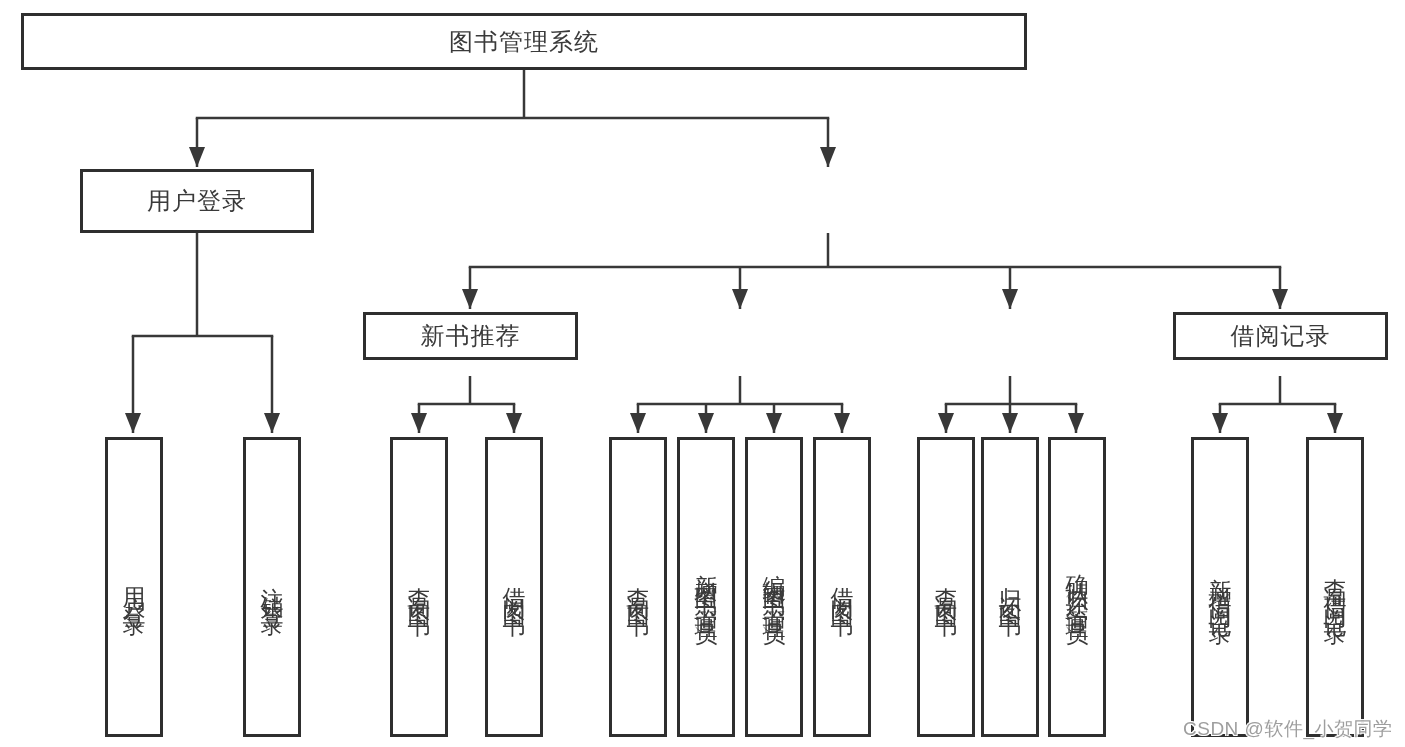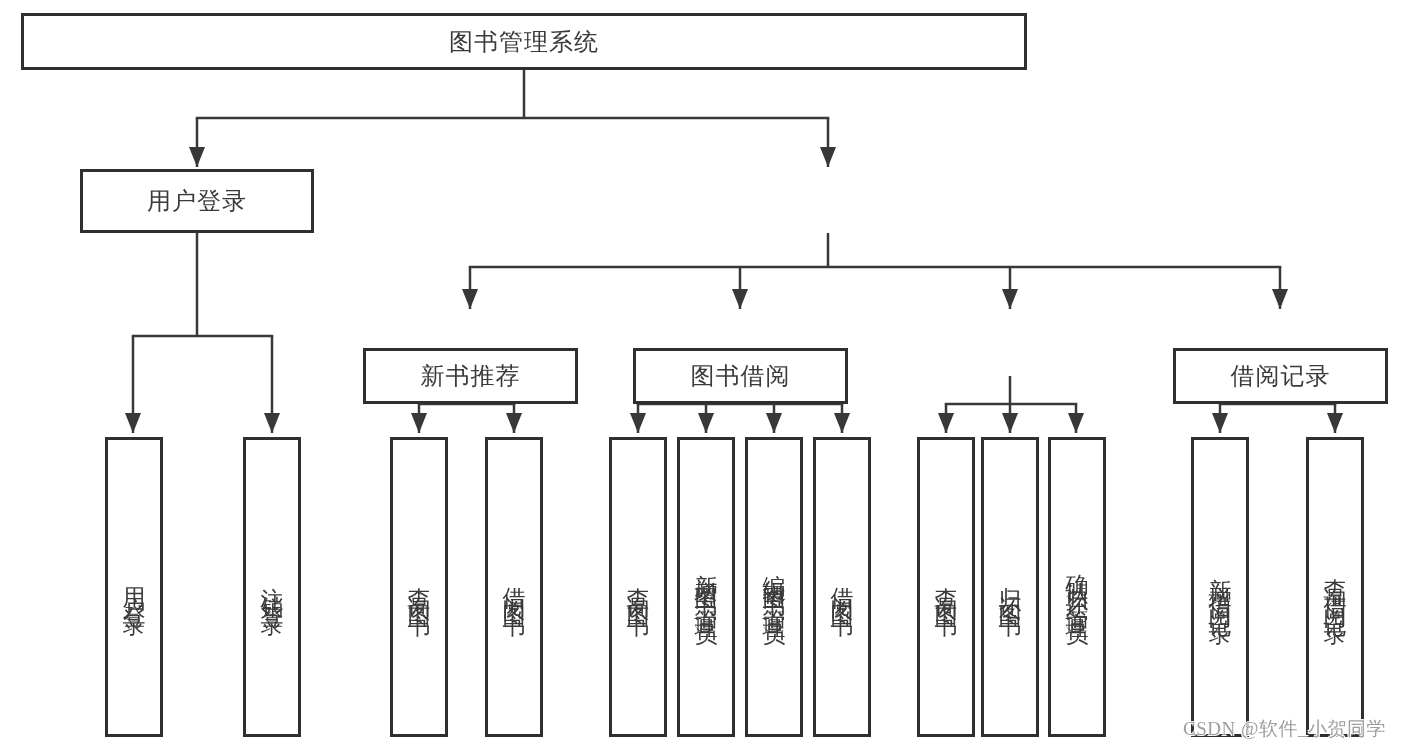--- a/index.html
+++ b/index.html
@@ -1,21 +1,21 @@
 <!DOCTYPE html>
 <html><head>
 <meta charset="utf-8">
 <style>
   html,body{margin:0;padding:0;background:#ffffff;}
   .canvas{
     position:relative;
     width:1405px;
     height:747px;
     background:#ffffff;
-    font-family:Liberation Serif, serif;
+    font-family:Liberation Sans, sans-serif;
     color:#333333;
     overflow:hidden;
   }
   .connectors{
     position:absolute;
     left:0;top:0;
     width:1405px;height:747px;
     z-index:1;
   }
   .box{
@@ -33,24 +33,23 @@
     left:21px;top:13px;width:1006px;height:57px;
     font-size:24px;
     letter-spacing:1px;
   }
   .l1box{
     top:169px;width:234px;height:64px;
     font-size:24px;
     letter-spacing:1px;
   }
   .l3box{
-    top:312px;width:215px;height:56px;
+    top:312px;width:215px;height:48px;
     font-size:24px;
     letter-spacing:1px;
-    margin-top:36px;
   }
   .vbox{
     top:437px;width:58px;height:300px;
     writing-mode:vertical-rl;
     text-orientation:mixed;
     font-size:23px;
     letter-spacing:9px;
     line-height:1;
   }
   .vbox.tight{letter-spacing:7px;}
@@ -128,21 +127,20 @@
   </svg>
 
   <div class="box rootbox">图书管理系统</div>
 
   <div class="box l1box" style="left:80px;">用户登录</div>
 
   <div class="box vbox" style="left:105px;">用户登录</div>
   <div class="box vbox" style="left:243px;">注销登录</div>
 
   <div class="box l3box" style="left:363px;">新书推荐</div>
-  <div class="box l3box" style="left:633px;">图书借阅</div>
   <div class="box l3box" style="left:1173px;">借阅记录</div>
 
   <div class="box vbox" style="left:390px;">查询图书</div>
   <div class="box vbox" style="left:485px;">借阅图书</div>
 
   <div class="box vbox" style="left:609px;">查询图书</div>
   <div class="box vbox tight" style="left:677px;">新增图书（管理员）</div>
   <div class="box vbox tight" style="left:745px;">编辑图书（管理员）</div>
   <div class="box vbox" style="left:813px;">借阅图书</div>
 

